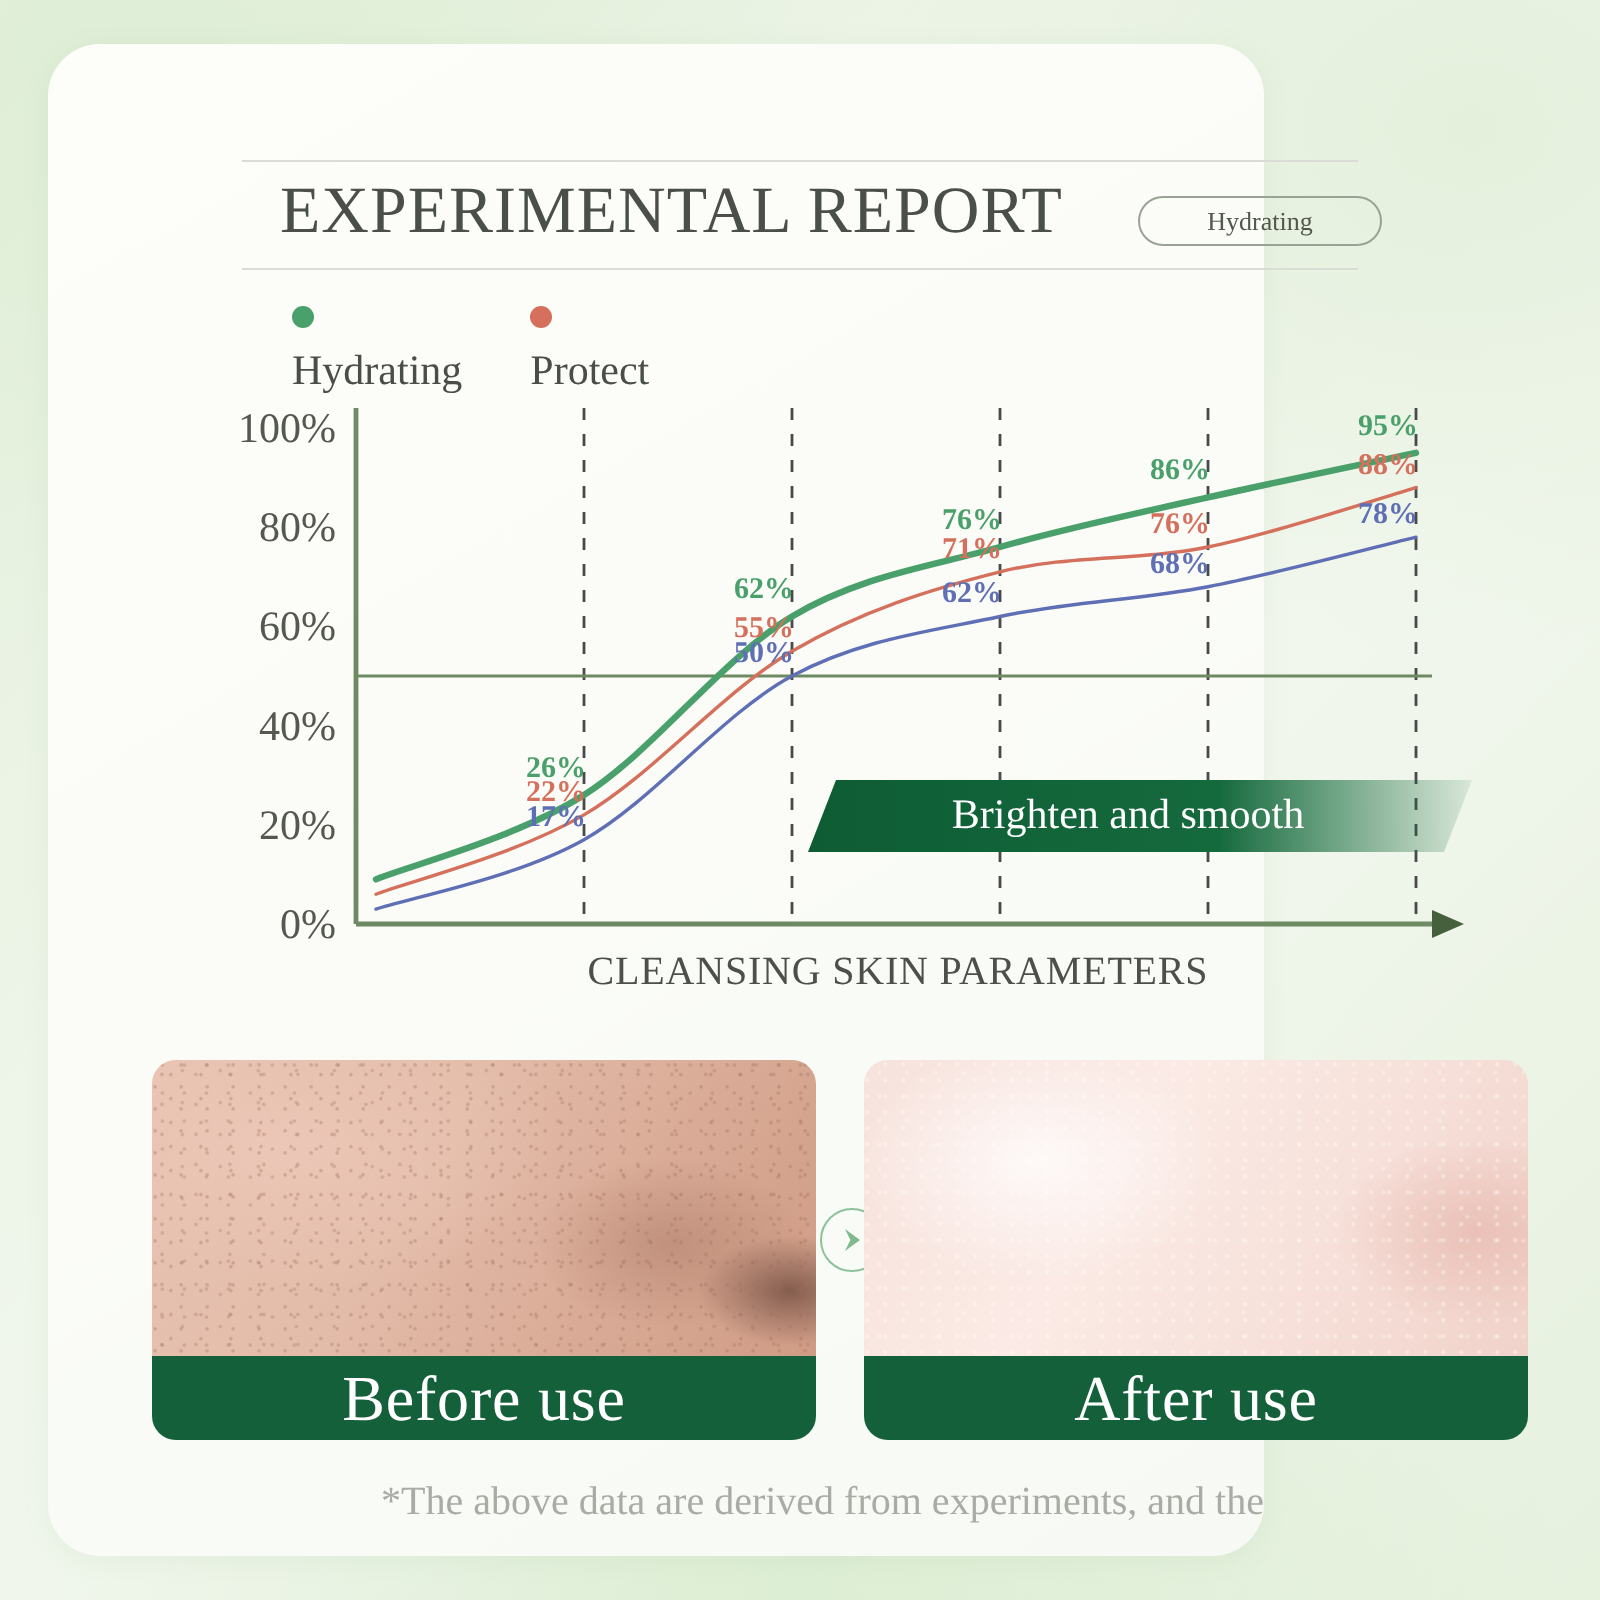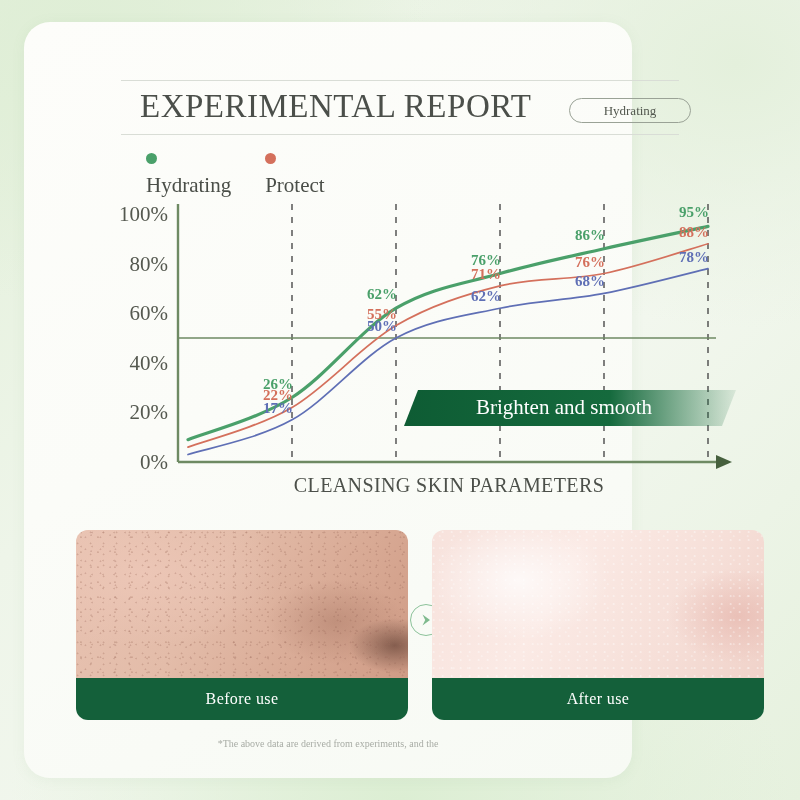--- a/index.html
+++ b/index.html
@@ -195,21 +195,21 @@
 
   .ba-caption {
     position: absolute;
     left: 0; right: 0; bottom: 0;
     height: 42px;
     background: #14603a;
     display: flex;
     align-items: center;
     justify-content: center;
     color: #ffffff;
-    font-size: 16px;
+    font-size: 32px;
     letter-spacing: 0.4px;
     margin-top: 16px;
   }
 
   .ba-arrow {
     position: absolute;
     left: 334px;
     top: 74px;
     width: 32px;
     height: 32px;
@@ -219,22 +219,22 @@
     align-items: center;
     justify-content: center;
   }
   .ba-arrow svg { display: block; }
 
   
   .footnote {
     position: absolute;
     left: 0; right: 0;
     top: 714px;
-    text-align: center;
-    font-size: 10px;
+    text-align: right;
+    font-size: 20px;
     line-height: 1.5;
     color: #a8aca5;
   }
 </style>
 </head>
 <body>
 
 <div class="page">
   <div class="card">
 

